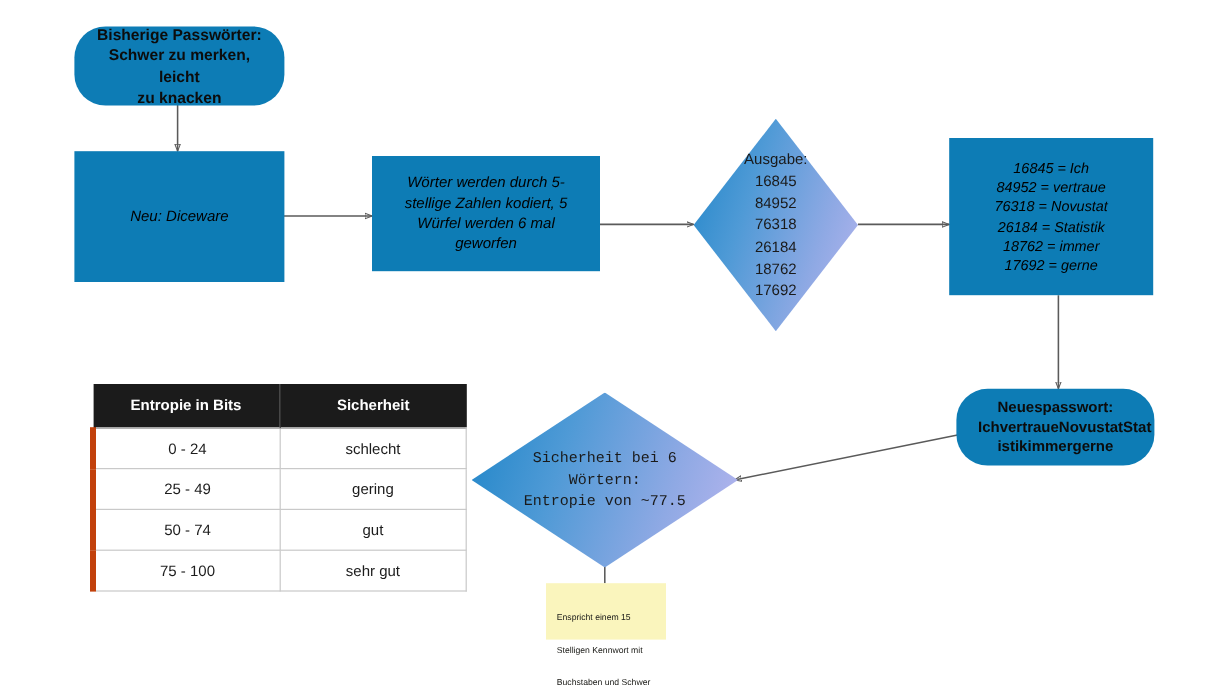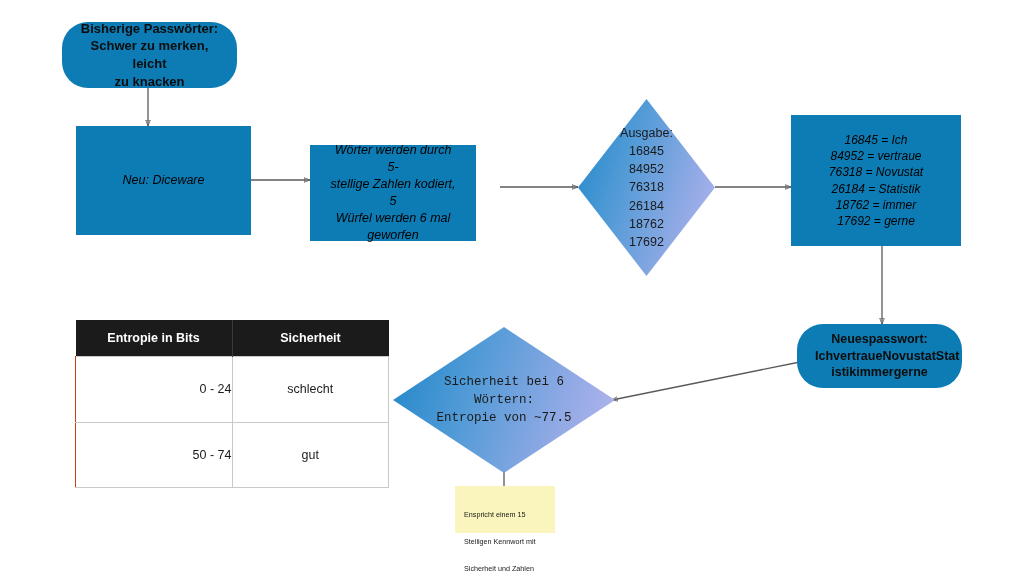--- a/index.html
+++ b/index.html
@@ -123,21 +123,21 @@
   }
   table.entropy th:last-child { border-right: none; margin-top: 44px; }
   table.entropy td {
     font-size: 12.5px;
     color: #1c1c1c;
     text-align: center;
     height: 33px;
     border: 1px solid #c9c9c9;
     padding: 0;
   }
-  table.entropy tr td:first-child { border-left: 1px solid #c2410c; text-align: right; }
+  table.entropy tr td:first-child { border-left: 5px solid #c2410c; }
 
   
   svg#wires {
     position: absolute;
     left: 0; top: 0;
     width: 1024px;
     height: 576px;
     z-index: 1;
     pointer-events: none;
   }
@@ -173,25 +173,25 @@
 
     <line x1="504" y1="470" x2="504" y2="486"></line>
   </svg>
 
   <div class="node pill-blue" style="left:62px; top:22px; width:175px; height:66px;">
     <span class="txt">Bisherige Passwörter:
 Schwer zu merken, leicht
 zu knacken</span>
   </div>
 
-  <div class="node box-blue" style="left:76px; top:126px; width:175px; height:109px;">
+  <div class="node box-blue" style="left:62px; top:126px; width:175px; height:109px;">
     <span class="txt">Neu: Diceware</span>
   </div>
 
-  <div class="node box-blue" style="left:310px; top:145px; width:166px; height:96px;justify-content:flex-end;">
+  <div class="node box-blue" style="left:310px; top:130px; width:190px; height:96px;justify-content:flex-end;">
     <span class="txt">Wörter werden durch 5-
 stellige Zahlen kodiert, 5
 Würfel werden 6 mal
 geworfen</span>
   </div>
 
   <div class="diamond" style="left:578px; top:99px; width:137px; height:177px;">
     <div class="shape"></div>
     <div class="label">Ausgabe:
 16845
@@ -220,39 +220,47 @@
   <div class="diamond" style="left:393px; top:327px; width:222px; height:146px;font-family:Liberation Mono, monospace;">
     <div class="shape"></div>
     <div class="label">Sicherheit bei 6
 Wörtern:
 Entropie von ~77.5</div>
   </div>
 
   <div class="sticky" style="left:455px; top:486px; width:100px; height:47px;">
     <span class="note-line">Enspricht einem 15</span>
     <span class="note-line">Stelligen Kennwort mit</span>
-    <span class="note-line">Sicherheit und Zahlen</span>
+    <span class="note-line">Buchstaben und Schwer</span>
     
     
   </div>
 
   <div class="tbl-wrap" style="left:75px; top:320px; width:314px; height:168px;">
     <table class="entropy">
       <thead>
         <tr>
           <th>Entropie in Bits</th>
           <th>Sicherheit</th>
         </tr>
       </thead>
       <tbody>
         <tr>
           <td>0 - 24</td>
           <td>schlecht</td>
         </tr>
         <tr>
+          <td>25 - 49</td>
+          <td>gering</td>
+        </tr>
+        <tr>
           <td>50 - 74</td>
           <td>gut</td>
         </tr>
+        <tr>
+          <td>75 - 100</td>
+          <td>sehr gut</td>
+        </tr>
       </tbody>
     </table>
   </div>
 
 </div>
 
 </body></html>

